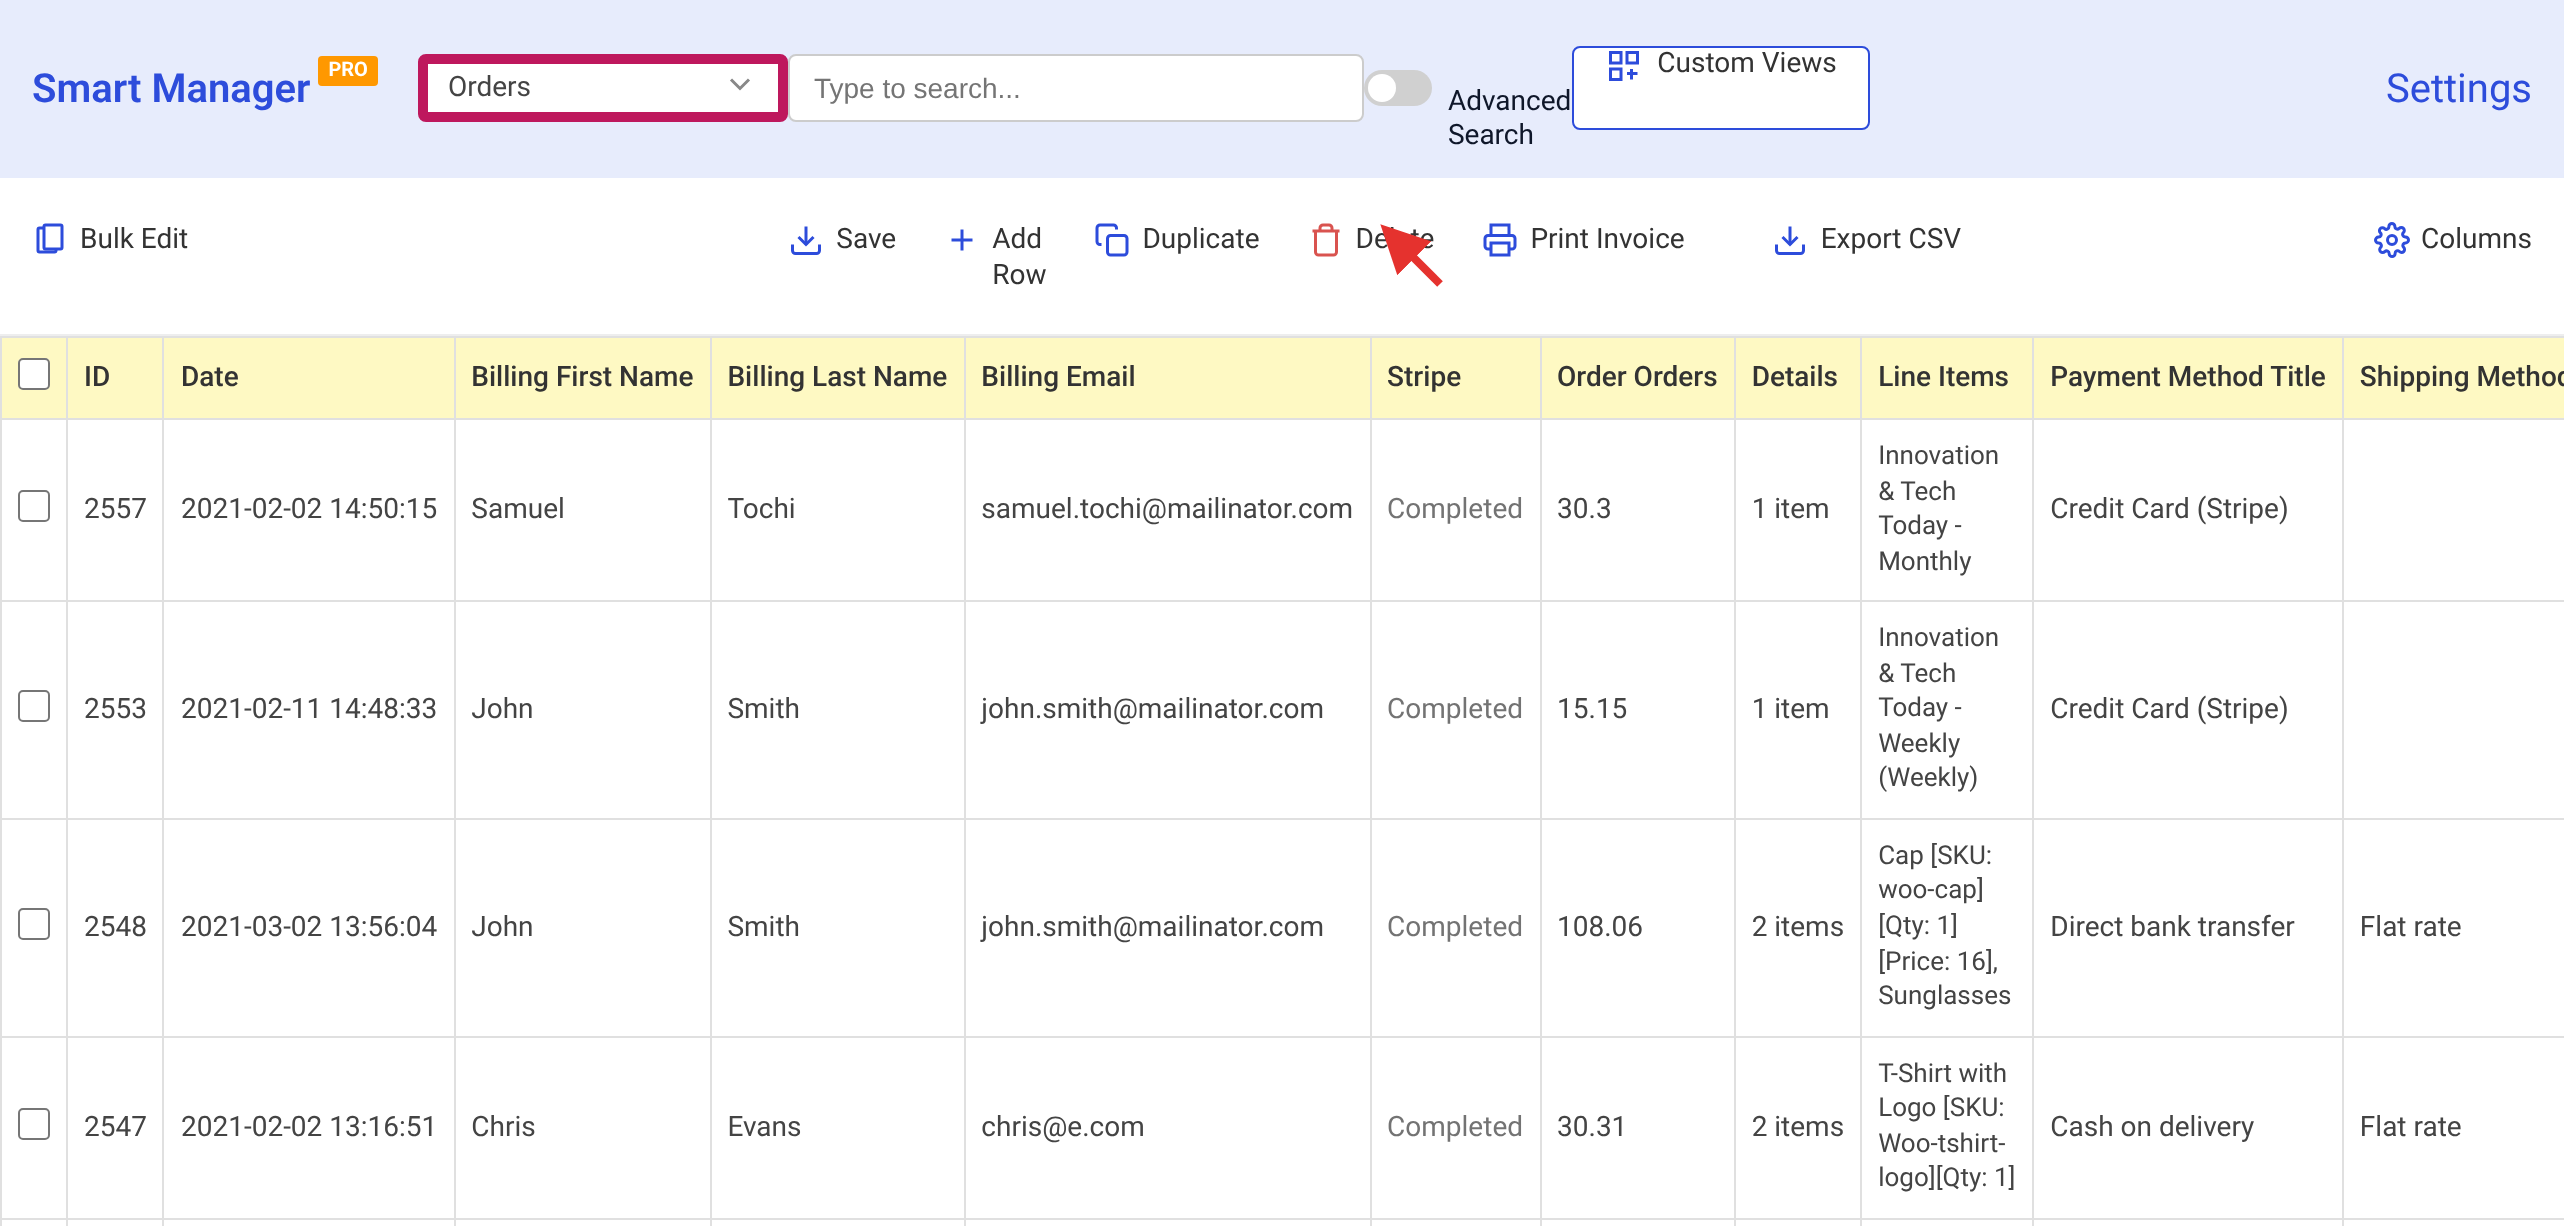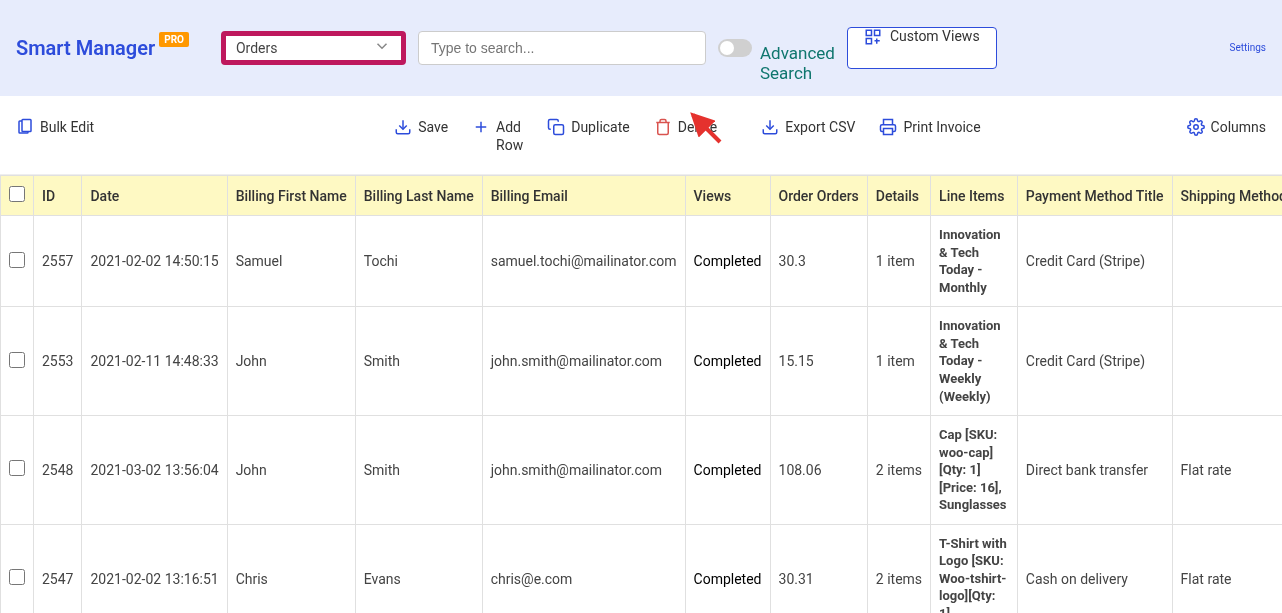--- a/index.html
+++ b/index.html
@@ -1,43 +1,43 @@
 <!DOCTYPE html>
 <html><head>
 <meta charset="utf-8">
 <style>
 * { box-sizing: border-box; margin: 0; padding: 0; }
 body { font-family: -apple-system, BlinkMacSystemFont, "Segoe UI", Roboto, sans-serif; font-size: 14px; color: #444; background: #fff; width: 1282px; }
-.header-bar { background: #e7ecfc; padding: 12px 16px; display: flex; align-items: center; gap: 12px; }
+.header-bar { background: #e7ecfc; padding: 12px 16px; display: flex; align-items: center; }
 .app-title { font-size: 20px; font-weight: 600; color: #2d4cdb; display: flex; align-items: flex-start; gap: 4px; }
 .pro-badge { background: #ff9800; color: #fff; font-size: 10px; font-weight: bold; padding: 2px 5px; border-radius: 2px; position: relative; top: -4px; }
 .dropdown-select { width: 185px; height: 34px; border: 5px solid #be185d; border-radius: 4px; background: #fff; padding: 0 10px; display: flex; align-items: center; justify-content: space-between; cursor: pointer; margin-left: 20px; }
 .search-box { width: 288px; height: 34px; border: 1px solid #ccc; border-radius: 4px; padding: 0 12px; font-size: 14px; color: #888; }
 .toggle-wrap { display: flex; align-items: center; gap: 8px; }
 .toggle { width: 34px; height: 18px; background: #d0d0d0; border-radius: 10px; position: relative; cursor: pointer; }
 .toggle::after { content: ''; width: 14px; height: 14px; background: #fff; border-radius: 50%; position: absolute; top: 2px; left: 2px; }
-.adv-label { font-size: 17px; line-height: 1.2; color: #0f766e; margin-top: 31px; }
+.adv-label { font-size: 14px; line-height: 1.2; color: #0f172a; margin-top: 31px; }
 .custom-views { border: 1px solid #2d4cdb; border-radius: 4px; height: 42px; padding: 0 16px; display: flex; gap: 8px; color: #333; background: #ffffff; cursor: pointer; }
-.settings-link { margin-left: auto; color: #2d4cdb; cursor: pointer; font-size: 10px; }
+.settings-link { margin-left: auto; color: #2d4cdb; cursor: pointer; font-size: 20px; }
 .toolbar { padding: 14px 16px 20px; display: flex; align-items: flex-start; gap: 24px; border-bottom: 1px solid #eee; background: #fff; margin-top: 8px; }
 .tool-btn { display: flex; align-items: flex-start; gap: 6px; color: #333; cursor: pointer; font-size: 14px; }
 .tool-btn.blue svg { stroke: #2d4cdb; }
 .tool-btn.red svg { stroke: #d9534f; }
 .tool-label { line-height: 1.3; }
 .icon { width: 18px; height: 18px; flex-shrink: 0; }
 .table-wrap { overflow-x: auto; }
 table { border-collapse: collapse; width: 100%; font-size: 14px; }
 th, td { border: 1px solid #e0e0e0; padding: 10px 8px; text-align: left; vertical-align: middle; white-space: nowrap; }
 th { background: #fef9c3; font-weight: 500; color: #333; }
 td { color: #444; }
 .chk-cell { width: 40px; text-align: center; }
 input[type=checkbox] { width: 16px; height: 16px; cursor: pointer; }
-.status-completed { color: #000000; }
+.status-completed { color: #737373; }
 .status-onhold { color: #e08b1a; }
-.line-items { white-space: normal; max-width: 150px; font-size: 13px; line-height: 1.35; font-weight: bold; }
+.line-items { white-space: normal; max-width: 150px; font-size: 13px; line-height: 1.35; }
 .toolbar-left-group { display: flex; gap: 24px; margin-left: 300px;}
 .arrow-annotation { position: absolute; top: 107px; left: 685px; pointer-events: none; }
 .columns-btn { margin-left: auto; }
 .toolbar-row { display: flex; align-items: flex-start; width: 100%; position: relative;}
 </style>
 </head>
 <body>
 
 <div class="header-bar">
   <div class="app-title">
@@ -121,39 +121,39 @@
       </div>
       <div class="tool-btn red">
         <span>
           <svg class="icon" viewBox="0 0 24 24" fill="none" stroke="#d9534f" stroke-width="2">
               <polyline points="3 6 5 6 21 6"></polyline>
               <path d="M19 6v14a2 2 0 0 1-2 2H7a2 2 0 0 1-2-2V6m3 0V4a2 2 0 0 1 2-2h4a2 2 0 0 1 2 2v2"></path>
             </svg>
         </span>
         <span class="tool-label">Delete</span>
       </div>
+      <div class="tool-btn blue">
+        <span>
+          <svg class="icon" viewBox="0 0 24 24" fill="none" stroke="#2d4cdb" stroke-width="2">
+              <polyline points="6 9 6 2 18 2 18 9"></polyline>
+              <path d="M6 18H4a2 2 0 0 1-2-2v-5a2 2 0 0 1 2-2h16a2 2 0 0 1 2 2v5a2 2 0 0 1-2 2h-2"></path>
+              <rect x="6" y="14" width="12" height="8"></rect>
+            </svg>
+        </span>
+        <span class="tool-label">Print Invoice</span>
+      </div>
       <div class="tool-btn blue" style="margin-left:20px;">
         <span>
           <svg class="icon" viewBox="0 0 24 24" fill="none" stroke="#2d4cdb" stroke-width="2">
               <path d="M21 15v4a2 2 0 0 1-2 2H5a2 2 0 0 1-2-2v-4"></path>
               <polyline points="7 10 12 15 17 10"></polyline>
               <line x1="12" y1="15" x2="12" y2="3"></line>
             </svg>
         </span>
         <span class="tool-label">Export CSV</span>
-      </div>
-      <div class="tool-btn blue">
-        <span>
-          <svg class="icon" viewBox="0 0 24 24" fill="none" stroke="#2d4cdb" stroke-width="2">
-              <polyline points="6 9 6 2 18 2 18 9"></polyline>
-              <path d="M6 18H4a2 2 0 0 1-2-2v-5a2 2 0 0 1 2-2h16a2 2 0 0 1 2 2v5a2 2 0 0 1-2 2h-2"></path>
-              <rect x="6" y="14" width="12" height="8"></rect>
-            </svg>
-        </span>
-        <span class="tool-label">Print Invoice</span>
       </div>
     </div>
 
     <div class="tool-btn blue columns-btn">
       <span>
         <svg class="icon" viewBox="0 0 24 24" fill="none" stroke="#2d4cdb" stroke-width="2">
             <circle cx="12" cy="12" r="3"></circle>
             <path d="M19.4 15a1.65 1.65 0 0 0 .33 1.82l.06.06a2 2 0 1 1-2.83 2.83l-.06-.06a1.65 1.65 0 0 0-1.82-.33 1.65 1.65 0 0 0-1 1.51V21a2 2 0 0 1-4 0v-.09a1.65 1.65 0 0 0-1-1.51 1.65 1.65 0 0 0-1.82.33l-.06.06a2 2 0 1 1-2.83-2.83l.06-.06a1.65 1.65 0 0 0 .33-1.82 1.65 1.65 0 0 0-1.51-1H3a2 2 0 0 1 0-4h.09a1.65 1.65 0 0 0 1.51-1 1.65 1.65 0 0 0-.33-1.82l-.06-.06a2 2 0 1 1 2.83-2.83l.06.06a1.65 1.65 0 0 0 1.82.33h0a1.65 1.65 0 0 0 1-1.51V3a2 2 0 0 1 4 0v.09a1.65 1.65 0 0 0 1 1.51h0a1.65 1.65 0 0 0 1.82-.33l.06-.06a2 2 0 1 1 2.83 2.83l-.06.06a1.65 1.65 0 0 0-.33 1.82v0a1.65 1.65 0 0 0 1.51 1H21a2 2 0 0 1 0 4h-.09a1.65 1.65 0 0 0-1.51 1z"></path>
           </svg>
       </span>
@@ -176,21 +176,21 @@
 <div class="table-wrap">
   <table>
     <thead>
       <tr>
         <th class="chk-cell"><input type="checkbox" style=""></th>
         <th>ID</th>
         <th>Date</th>
         <th>Billing First Name</th>
         <th>Billing Last Name</th>
         <th>Billing Email</th>
-        <th>Views</th>
+        <th>Stripe</th>
         <th>Order Orders</th>
         <th>Details</th>
         <th>Line Items</th>
         <th>Payment Method Title</th>
         <th>Shipping Method</th>
       </tr>
     </thead>
     <tbody id="tbody">
         <tr>
     <td class="chk-cell"><input type="checkbox" style=""></td>

